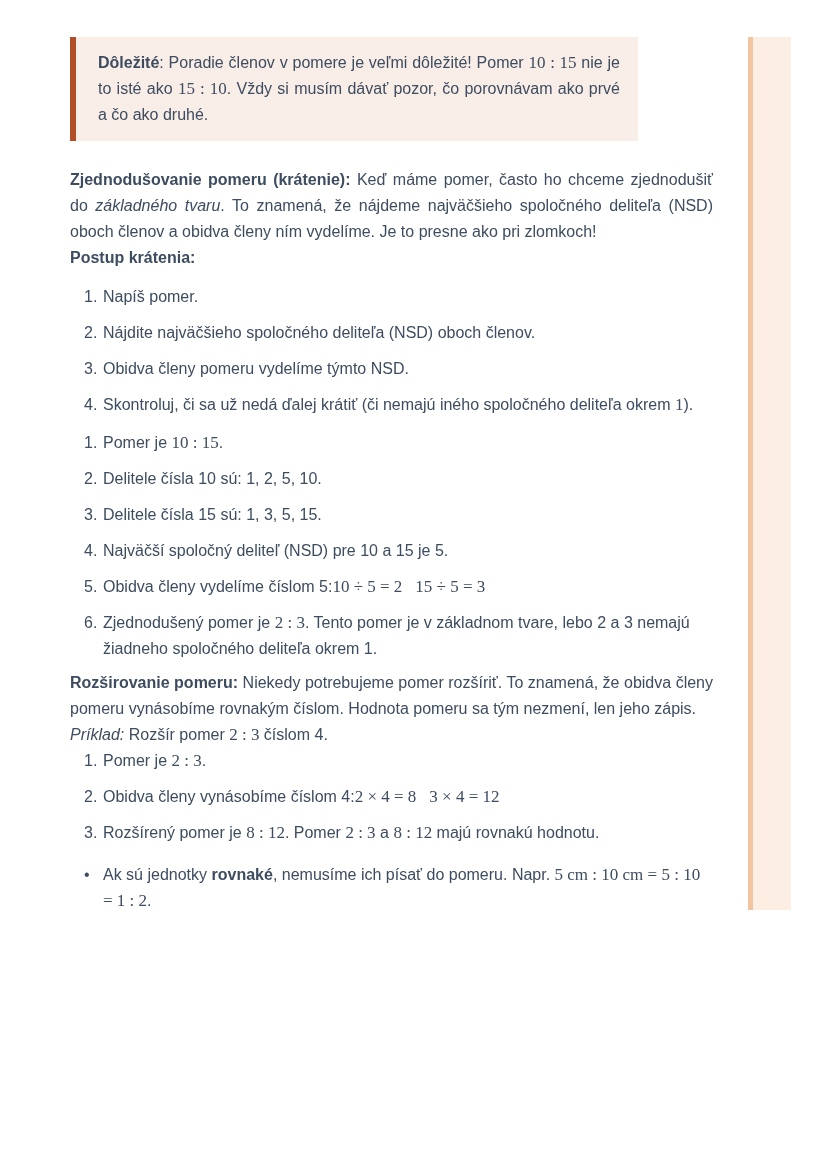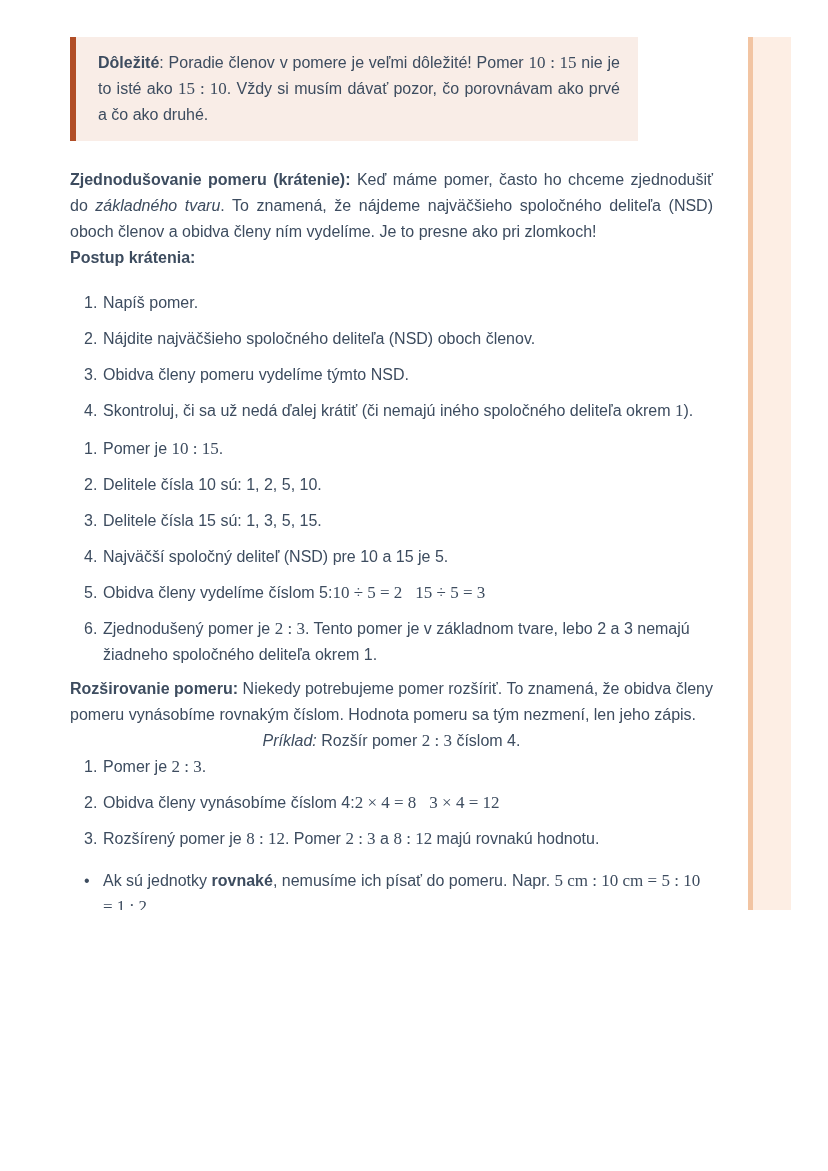--- a/index.html
+++ b/index.html
@@ -29,21 +29,21 @@
   .it { font-style:italic; }
   .heading { font-weight:bold; line-height:26px; margin:0; }
   .math { font-family:"Liberation Serif","DejaVu Serif",serif; font-size:17px; }
   .math + .math { margin-left:13px;text-align:right; }
 
   .list { margin:0; padding-left:14px; }
   .item { display:flex; line-height:26px; margin-bottom:10px; }
   .item:last-child { margin-bottom:0; }
   .marker { flex:0 0 19px; }
   .li-body { flex:1; }
-  .bullet-marker { flex:0 0 19px; } .mb25 { margin-bottom:25px; } .mb16 { margin-bottom:16px; } .mb13 { margin-bottom:19px; }
+  .bullet-marker { flex:0 0 19px; } .mb25 { margin-bottom:25px; } .mb16 { margin-bottom:16px; } .mb13 { margin-bottom:13px; }
   .mb12 { margin-bottom:12px; } .mb10 { margin-bottom:10px; }
   .mb8  { margin-bottom:8px; }
 
   .copyright {
     position:absolute; top:1098px; right:65px; z-index:2;
     font-size:11px; color:var(--footer-color,#a9a39c);
   }
 </style>
 </head>
 <body>
@@ -104,21 +104,21 @@
         <span class="li-body"><span>Obidva členy vydelíme číslom 5:</span><span class="math">10 ÷ 5 = 2</span><span class="math">15 ÷ 5 = 3</span></span>
       </div>
       <div class="item">
         <span class="marker">6.</span>
         <span class="li-body"><span>Zjednodušený pomer je </span><span class="math">2 : 3</span><span>. Tento pomer je v základnom tvare, lebo 2 a 3 nemajú žiadneho spoločného deliteľa okrem 1.</span></span>
       </div>
     </div>
 
     <p class="body mb25"><span class="lead">Rozširovanie pomeru:</span><span> Niekedy potrebujeme pomer rozšíriť. To znamená, že obidva členy pomeru vynásobíme rovnakým číslom. Hodnota pomeru sa tým nezmení, len jeho zápis.</span></p>
 
-    <p class="body mb12" style="text-align:center"><span class="it">Príklad:</span><span> Rozšír pomer </span><span class="math">2 : 3</span><span> číslom 4.</span></p>
+    <p class="body mb12" style="text-align:left"><span class="it">Príklad:</span><span> Rozšír pomer </span><span class="math">2 : 3</span><span> číslom 4.</span></p>
 
     <div class="list mb16">
       <div class="item">
         <span class="marker">1.</span>
         <span class="li-body"><span>Pomer je </span><span class="math">2 : 3</span><span>.</span></span>
       </div>
       <div class="item">
         <span class="marker">2.</span>
         <span class="li-body"><span>Obidva členy vynásobíme číslom 4:</span><span class="math">2 × 4 = 8</span><span class="math">3 × 4 = 12</span></span>
       </div>

